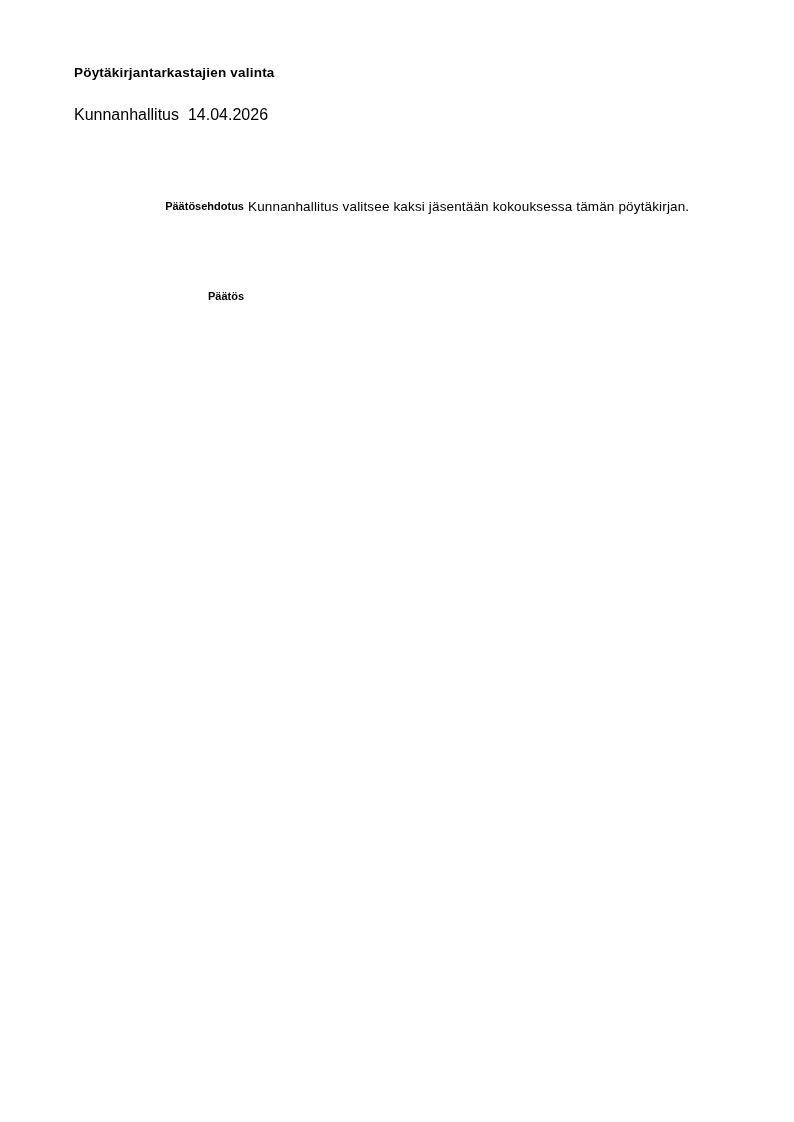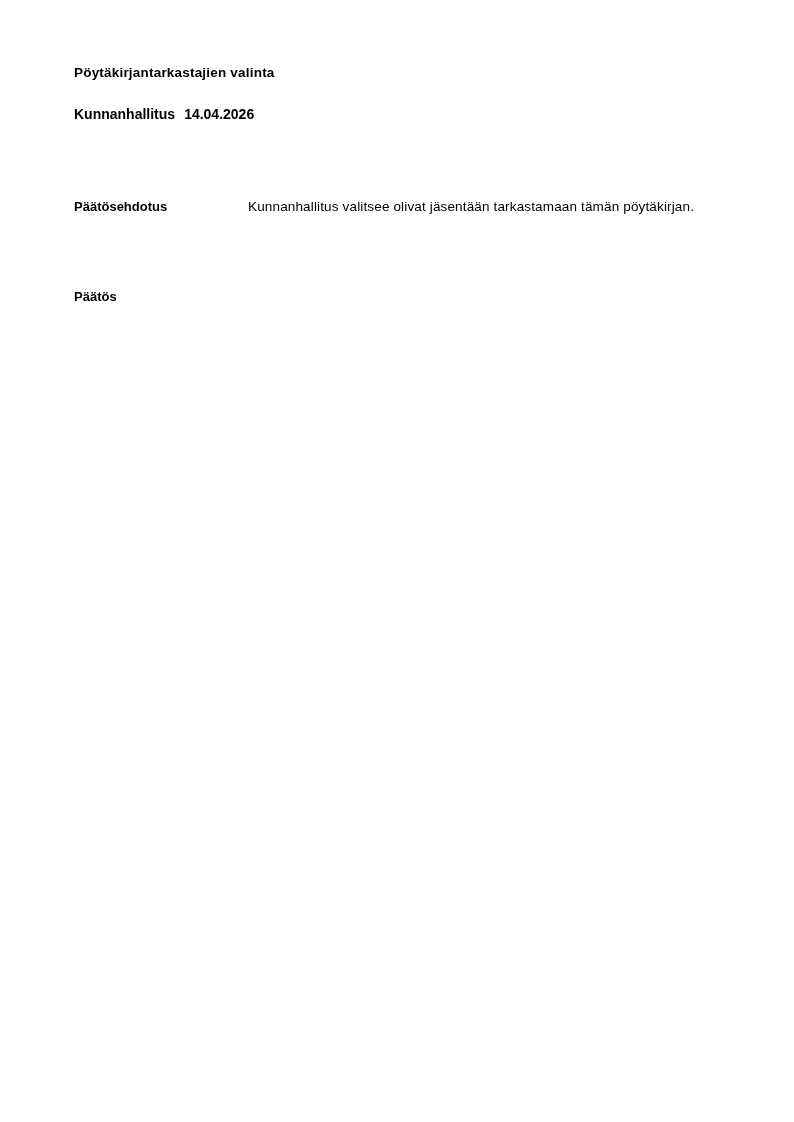--- a/index.html
+++ b/index.html
@@ -27,42 +27,43 @@
     top: 65px;
     font-size: 13.5px;
     font-weight: bold;
     letter-spacing: 0.2px;
     white-space: nowrap;
   }
   .doc-meta {
     position: absolute;
     left: 74px;
     top: 106px;
-    font-size: 14px;
-    font-weight: bold;
+    font-size: 16px;
+    font-weight: normal;
     white-space: nowrap;
   }
   .doc-meta .meta-date {
     margin-left: 9px;
   }
   .section {
     position: absolute;
     left: 74px;
     width: 650px;
   }
   .section-proposal { top: 198px; }
   .section-decision { top: 288px; }
   .section-label {
     position: absolute;
     left: 0;
     top: 0;
     width: 170px;
-    font-size: 13px;
+    font-size: 11px;
     font-weight: bold;
     line-height: 17px;
+    text-align: right;
   }
   .section-body {
     margin-left: 174px;
     font-size: 13.5px;
     line-height: 17.5px;
     text-align: left;
   }
   .section-body p {
     margin: 0;
     padding: 0;
@@ -76,21 +77,21 @@
 
   <div class="doc-title">Pöytäkirjantarkastajien valinta</div>
 
   <div class="doc-meta">
     <span>Kunnanhallitus</span><span class="meta-date">14.04.2026</span>
   </div>
 
   <div class="section section-proposal">
     <div class="section-label">Päätösehdotus</div>
     <div class="section-body">
-      <p class="wide-space">Kunnanhallitus  valitsee olivat jäsentään tarkastamaan tämän pöytäkirjan.</p>
+      <p class="wide-space">Kunnanhallitus  valitsee kaksi jäsentään kokouksessa tämän pöytäkirjan.</p>
     </div>
   </div>
 
   <div class="section section-decision">
     <div class="section-label">Päätös</div>
     <div class="section-body"></div>
   </div>
 
 </div>
 

